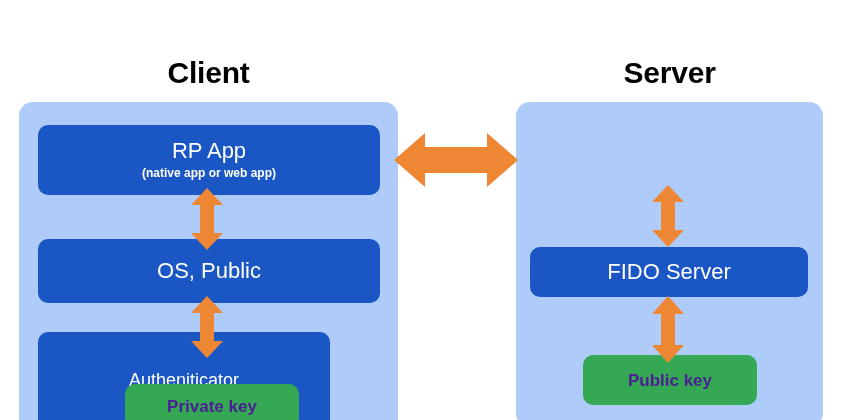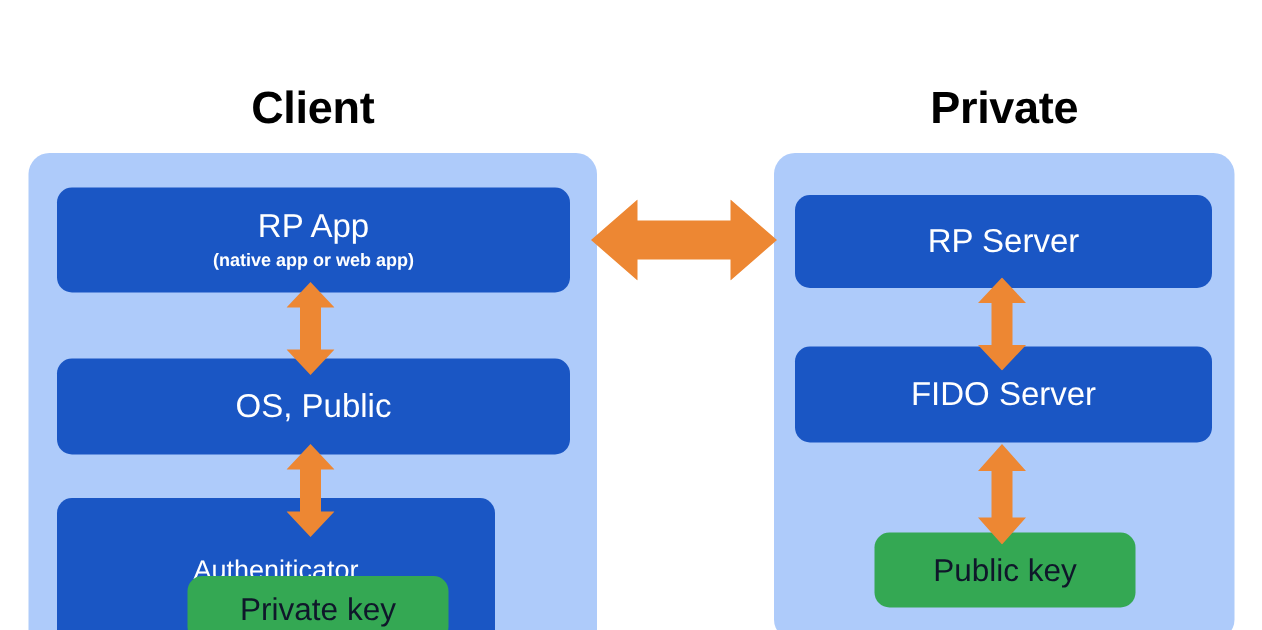--- a/index.html
+++ b/index.html
@@ -77,35 +77,36 @@
   }
 
   
   #node-rp-app       { left: 38px; top: 85px;  width: 342px; height: 70px; }
   #node-os-browser   { left: 38px; top: 199px; width: 342px; height: 64px; }
   #node-authenticator{ left: 38px; top: 292px; width: 292px; height: 105px;
                        justify-content: flex-start; padding-top: 37px; }
 
   
   #node-rp-server    { left: 530px; top: 90px;  width: 278px; height: 62px; }
-  #node-fido-server  { left: 530px; top: 191px; width: 278px; height: 64px; }
+  #node-fido-server  { left: 530px; top: 207px; width: 278px; height: 50px; }
 
   
   .key-pill {
     position: absolute;
     background: #34a853;
     border-radius: 10px;
-    color: #0f172a;
-    font-size: 21px;
+    color: #4c1d95;
+    font-size: 17px;
     line-height: 21px;
     display: flex;
     align-items: center;
     justify-content: center;
     white-space: nowrap;
     box-sizing: border-box;
+    font-weight: bold;
   }
   #key-private { left: 125px; top: 344px; width: 174px; height: 44px; text-align: center; }
   #key-public  { left: 583px; top: 315px; width: 174px; height: 50px; }
 
   
   .arrow {
     position: absolute;
   }
   .arrow svg { display: block; width: 100%; height: 100%; }
 
@@ -118,44 +119,41 @@
   
   #arrow-client-server { left: 394px; top: 93px; width: 124px; height: 54px; }
 </style>
 </head>
 <body>
 
 <div id="diagram">
 
   <div class="col-title" id="title-client">Client</div>
 
-  <div class="col-title" id="title-server">Private</div>
+  <div class="col-title" id="title-server">Server</div>
 
   <div class="group-panel" id="panel-client"></div>
 
   <div class="group-panel" id="panel-server"></div>
 
   <div class="node" id="node-rp-app">
     <div class="node-title">RP App</div>
     <div class="node-sub">(native app or web app)</div>
   </div>
 
   <div class="node" id="node-os-browser">
     <div class="node-title">OS, Public</div>
   </div>
 
   <div class="node" id="node-authenticator">
     <div class="node-title small">Autheniticator</div>
   </div>
 
   <div class="key-pill" id="key-private">Private key</div>
 
-  <div class="node" id="node-rp-server">
-    <div class="node-title">RP Server</div>
-  </div>
 
   <div class="node" id="node-fido-server">
     <div class="node-title">FIDO Server</div>
   </div>
 
   <div class="key-pill" id="key-public">Public key</div>
 
   <div class="arrow" id="arrow-rpapp-os">
     <svg viewBox="0 0 32 62" preserveAspectRatio="none" aria-hidden="true">
       <polygon points="16,0 32,17 23,17 23,45 32,45 16,62 0,45 9,45 9,17 0,17" fill="#ed8733"></polygon>

